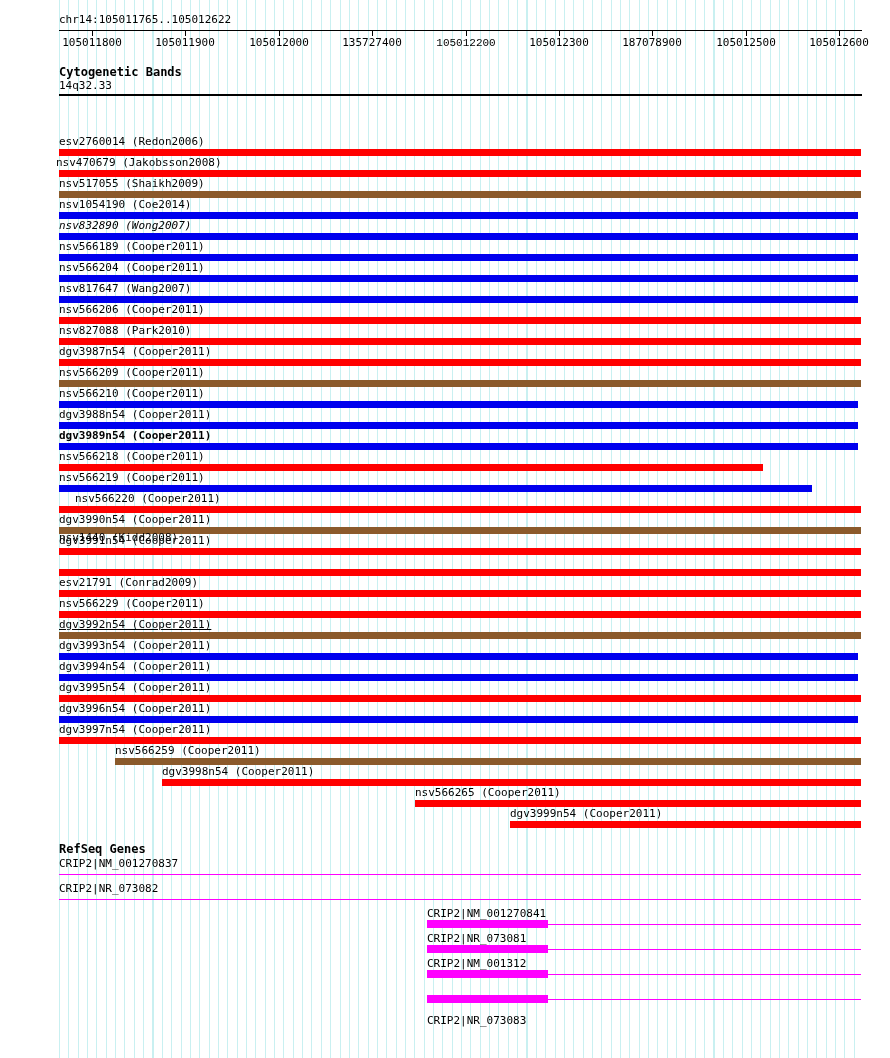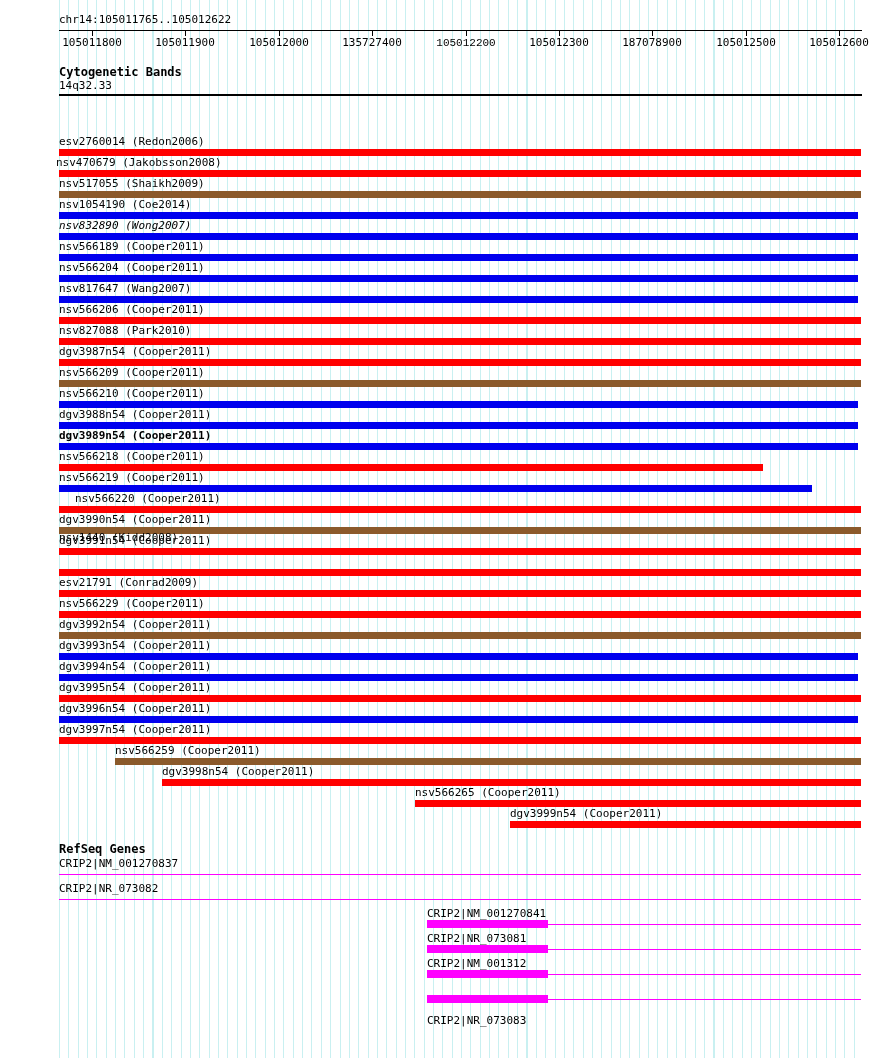--- a/index.html
+++ b/index.html
@@ -100,21 +100,21 @@
       <div class="feature-label" style="left: 59px; top: 514px;">dgv3990n54 (Cooper2011)</div>
       <div class="bar" title="dgv3990n54 (Cooper2011)" style="left: 59px; top: 527px; width: 802px; background: rgb(139, 90, 43);"></div>
       <div class="feature-label" style="left: 59px; top: 535px;">dgv3991n54 (Cooper2011)</div>
       <div class="bar" title="dgv3991n54 (Cooper2011)" style="left: 59px; top: 548px; width: 802px; background: rgb(255, 0, 0);"></div>
       <div class="feature-label" style="left: 59px; top: 532px;">nsv1440 (Kidd2008)</div>
       <div class="bar" title="nsv1440 (Kidd2008)" style="left: 59px; top: 569px; width: 802px; background: rgb(255, 0, 0);"></div>
       <div class="feature-label" style="left: 59px; top: 577px;">esv21791 (Conrad2009)</div>
       <div class="bar" title="esv21791 (Conrad2009)" style="left: 59px; top: 590px; width: 802px; background: rgb(255, 0, 0);"></div>
       <div class="feature-label" style="left: 59px; top: 598px;">nsv566229 (Cooper2011)</div>
       <div class="bar" title="nsv566229 (Cooper2011)" style="left: 59px; top: 611px; width: 802px; background: rgb(255, 0, 0);"></div>
-      <div class="feature-label" style="left: 59px; top: 619px;">dgv3992n54 (Cooper2011)</div>
+      <div class="feature-label" style="left: 59px; top: 619px; text-decoration: underline;">dgv3992n54 (Cooper2011)</div>
       <div class="bar" title="dgv3992n54 (Cooper2011)" style="left: 59px; top: 632px; width: 802px; background: rgb(139, 90, 43);"></div>
       <div class="feature-label" style="left: 59px; top: 640px;">dgv3993n54 (Cooper2011)</div>
       <div class="bar" title="dgv3993n54 (Cooper2011)" style="left: 59px; top: 653px; width: 799px; background: rgb(0, 0, 238);"></div>
       <div class="feature-label" style="left: 59px; top: 661px;">dgv3994n54 (Cooper2011)</div>
       <div class="bar" title="dgv3994n54 (Cooper2011)" style="left: 59px; top: 674px; width: 799px; background: rgb(0, 0, 238);"></div>
       <div class="feature-label" style="left: 59px; top: 682px;">dgv3995n54 (Cooper2011)</div>
       <div class="bar" title="dgv3995n54 (Cooper2011)" style="left: 59px; top: 695px; width: 802px; background: rgb(255, 0, 0);"></div>
       <div class="feature-label" style="left: 59px; top: 703px;">dgv3996n54 (Cooper2011)</div>
       <div class="bar" title="dgv3996n54 (Cooper2011)" style="left: 59px; top: 716px; width: 799px; background: rgb(0, 0, 238);"></div>
       <div class="feature-label" style="left: 59px; top: 724px;">dgv3997n54 (Cooper2011)</div>

